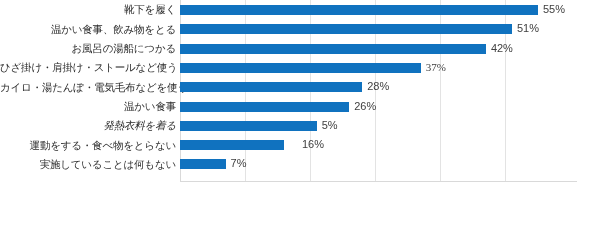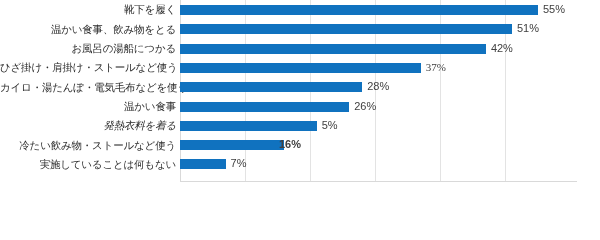--- a/index.html
+++ b/index.html
@@ -108,21 +108,21 @@
 <div id="chart-root">
 
   <div id="category-axis">
       <div class="cat-label" style="top: 4px; padding-left: 28px;">靴下を履く</div>
       <div class="cat-label" style="top: 23.8px;">温かい食事、飲み物をとる</div>
       <div class="cat-label" style="top: 43.1px;">お風呂の湯船につかる</div>
       <div class="cat-label" style="top: 62.4px;">ひざ掛け・肩掛け・ストールなど使う</div>
       <div class="cat-label" style="top: 81.7px;">カイロ・湯たんぽ・電気毛布などを使う</div>
       <div class="cat-label" style="top: 101px;">温かい食事</div>
       <div class="cat-label" style="top: 120.3px; font-style: italic;">発熱衣料を着る</div>
-      <div class="cat-label" style="top: 139.6px;">冷たい飲み物・ストールなど使う</div>
+      <div class="cat-label" style="top: 139.6px;">運動をする・食べ物をとらない</div>
       <div class="cat-label" style="top: 158.9px;">実施していることは何もない</div>
     </div>
 
   <div id="value-axis-line"></div>
   <div id="category-axis-line"></div>
 
   <div id="plot-area">
     <div id="gridlines">
         <div class="gridline" style="left: 65.082px;"></div>
         <div class="gridline" style="left: 130.164px;"></div>
@@ -154,21 +154,21 @@
         <div class="bar-row" style="top: 101.5px; width: 397px;">
           <div class="bar" style="width: 169.213px; background: rgb(16, 114, 191);"></div>
           <div class="bar-value" style="left: 174.213px;">26%</div>
         </div>
         <div class="bar-row" style="top: 120.8px; width: 397px;">
           <div class="bar" style="width: 136.672px; background: rgb(16, 114, 191);"></div>
           <div class="bar-value" style="left: 141.672px;">5%</div>
         </div>
         <div class="bar-row" style="top: 140.1px; width: 397px;">
           <div class="bar" style="width: 104.131px; background: rgb(16, 114, 191);"></div>
-          <div class="bar-value" style="left: 99px; font-weight: bold;">16%</div>
+          <div class="bar-value" style="left: 122px;">16%</div>
         </div>
         <div class="bar-row" style="top: 159.4px; width: 397px;">
           <div class="bar" style="width: 45.5574px; background: rgb(16, 114, 191);"></div>
           <div class="bar-value" style="left: 50.5574px;">7%</div>
         </div>
       </div>
   </div>
 
 </div>
 

